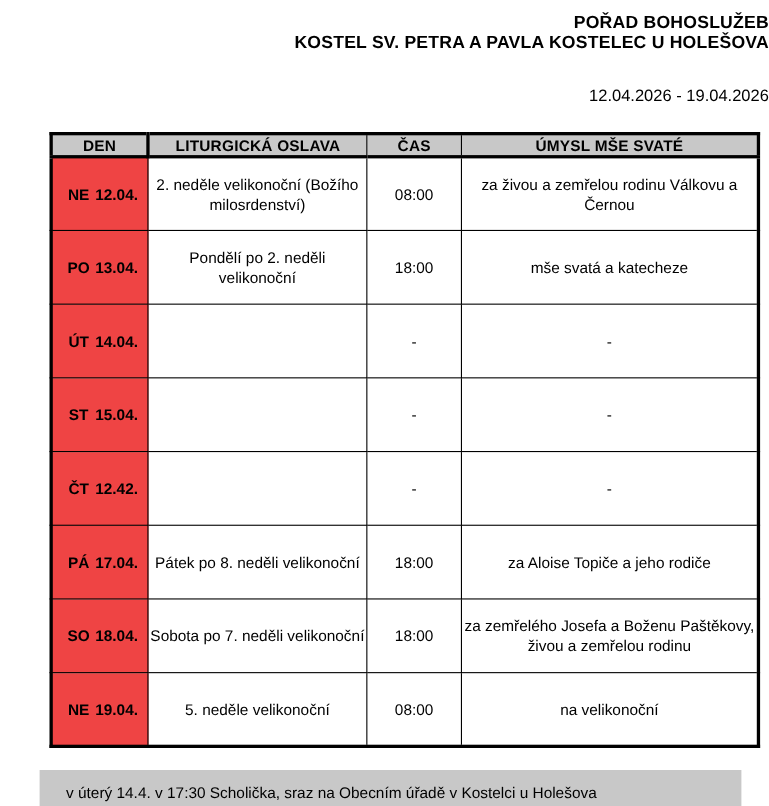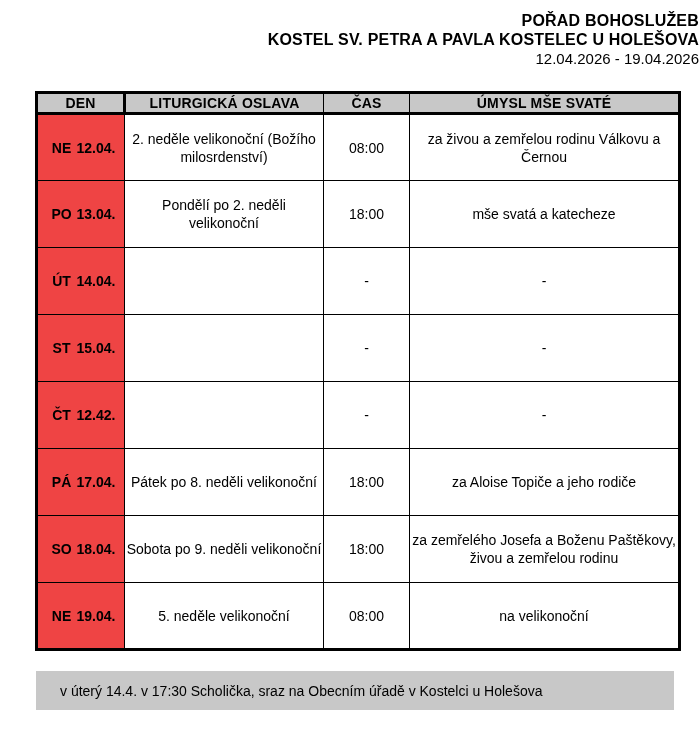--- a/index.html
+++ b/index.html
@@ -18,23 +18,24 @@
   .title-line {
     font-size: 16px;
     font-weight: bold;
     line-height: 19px;
     letter-spacing: 0.2px;
   }
   .date-line {
     font-size: 15px;
     font-weight: normal;
     line-height: 19px;
+    margin-top: 29px;
   }
   table.schedule {
-    margin: 23px 0 0 35px;
+    margin: 23px 0 0 45px;
     width: 643px;
     border-collapse: collapse;
     table-layout: fixed;
     border: 3px solid #000;
   }
   table.schedule col.c-den { width: 88px; }
   table.schedule col.c-lit { width: 199px; }
   table.schedule col.c-cas { width: 86px; }
   table.schedule col.c-umy { width: 270px; }
   table.schedule th {
@@ -141,21 +142,21 @@
 
   <tr>
     <td class="day-cell"><span class="day-abbrev">PÁ</span><span>17.04.</span></td>
     <td>Pátek po 8. neděli velikonoční</td>
     <td>18:00</td>
     <td>za Aloise Topiče a jeho rodiče</td>
   </tr>
 
   <tr>
     <td class="day-cell"><span class="day-abbrev">SO</span><span>18.04.</span></td>
-    <td>Sobota po 9. neděli velikonoční</td>
+    <td>Sobota po 7. neděli velikonoční</td>
     <td>18:00</td>
     <td>za zemřelého Josefa a Boženu Paštěkovy, živou a zemřelou rodinu</td>
   </tr>
 
   <tr>
     <td class="day-cell"><span class="day-abbrev">NE</span><span>19.04.</span></td>
     <td>5. neděle velikonoční</td>
     <td>08:00</td>
     <td>na velikonoční</td>
   </tr>

